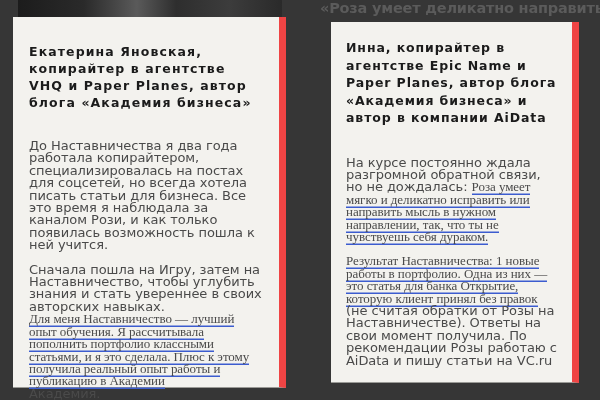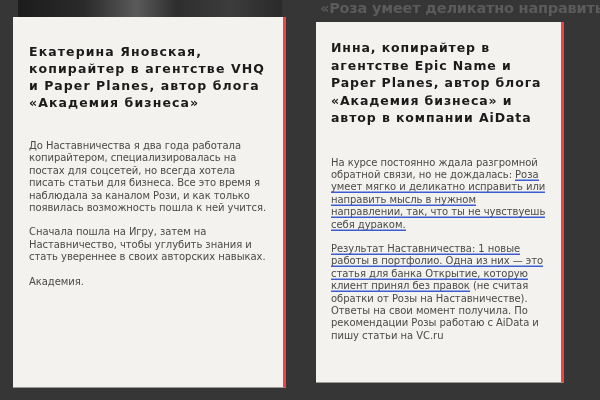--- a/index.html
+++ b/index.html
@@ -13,52 +13,52 @@
     position:absolute; left:18px; top:0; width:264px; height:17px;
     background:linear-gradient(90deg,#1c1c1c 0%,#2a2a2a 25%,#5a5a5a 45%,#2e2e2e 60%,#3c3c3c 80%,#2a2a2a 100%);
   }
   .quote-heading {
     position:absolute; left:320px; top:0px;
     font-family:"DejaVu Sans", sans-serif; font-weight:bold;
     font-size:14.5px; color:#5b5b5b; white-space:nowrap; letter-spacing:-0.2px;
   }
   .card {
     position:absolute; background:#f3f2ee;
-    border-right:3px solid #ef4444; border-bottom:1px solid #9a9a96;
+    border-right:7px solid #ef4444; border-bottom:1px solid #9a9a96;
     box-sizing:border-box;
   }
   .card-left { left:13px; top:17px; width:273px; height:371px; padding:26px 15px 0 16px; }
-  .card-right { left:316px; top:22px; width:248px; height:361px; padding:17px 15px 0 15px; }
+  .card-right { left:331px; top:22px; width:248px; height:361px; padding:17px 15px 0 15px; }
   .card-title {
     font-family:"DejaVu Sans", sans-serif; font-weight:bold;
     font-size:12.5px; line-height:17px; color:#1b1b1b; letter-spacing:1.1px;
     margin:0;
   }
   .card-right .card-title { line-height:17.5px; letter-spacing:0.9px; }
   .card-body {
-    font-family:"DejaVu Sans", sans-serif; font-size:10px; line-height:12.4px;
+    font-family:"DejaVu Sans", sans-serif; font-size:13px; line-height:12.4px;
     color:#4a4a4a; letter-spacing:-0.05px;
   }
   .card-left .card-body { margin-top:29px; }
   .card-right .card-body { margin-top:30px; }
   .card-body p { margin:0 0 12px 0; }
-  .hl { box-shadow: inset 0 -1.5px 0 0 #3c5ccf; padding-bottom:1px; }
+  .hl { box-shadow: inset 0 -1.5px 0 0 #3c5ccf; padding-bottom:1px;font-family:Liberation Serif, serif; }
 </style>
 </head>
 <body>
 
 <div class="photo-strip"></div>
 
 <div class="quote-heading">«Роза умеет деликатно направить</div>
 
 <div class="card card-left">
   <h3 class="card-title">Екатерина Яновская, копирайтер в агентстве VHQ и Paper Planes, автор блога «Академия бизнеса»</h3>
   <div class="card-body">
     <p>До Наставничества я два года работала копирайтером, специализировалась на постах для соцсетей, но всегда хотела писать статьи для бизнеса. Все это время я наблюдала за каналом Рози, и как только появилась возможность пошла к ней учится.</p>
-    <p><span>Сначала пошла на Игру, затем на Наставничество, чтобы углубить знания и стать увереннее в своих авторских навыках.</span><br><br><span>Академия.</span></p>
+    <p><span>Сначала пошла на Игру, затем на Наставничество, чтобы углубить знания и стать увереннее в своих авторских навыках.</span><br><span class="hl">Для меня Наставничество — лучший опыт обучения. Я рассчитывала пополнить портфолио классными статьями, и я это сделала. Плюс к этому получила реальный опыт работы и публикацию в Академии</span><br><span>Академия.</span></p>
   </div>
 </div>
 
 <div class="card card-right">
   <h3 class="card-title">Инна, копирайтер в агентстве Epic Name и Paper Planes, автор блога «Академия бизнеса» и автор в компании AiData</h3>
   <div class="card-body">
     <p><span>На курсе постоянно ждала разгромной обратной связи, но не дождалась: </span><span class="hl">Роза умеет мягко и деликатно исправить или направить мысль в нужном направлении, так, что ты не чувствуешь себя дураком.</span></p>
     <p><span class="hl">Результат Наставничества: 1 новые работы в портфолио. Одна из них — это статья для банка Открытие, которую клиент принял без правок</span><span> (не считая обратки от Розы на Наставничестве). Ответы на свои момент получила. По рекомендации Розы работаю с AiData и пишу статьи на VC.ru</span></p>
   </div>
 </div>

